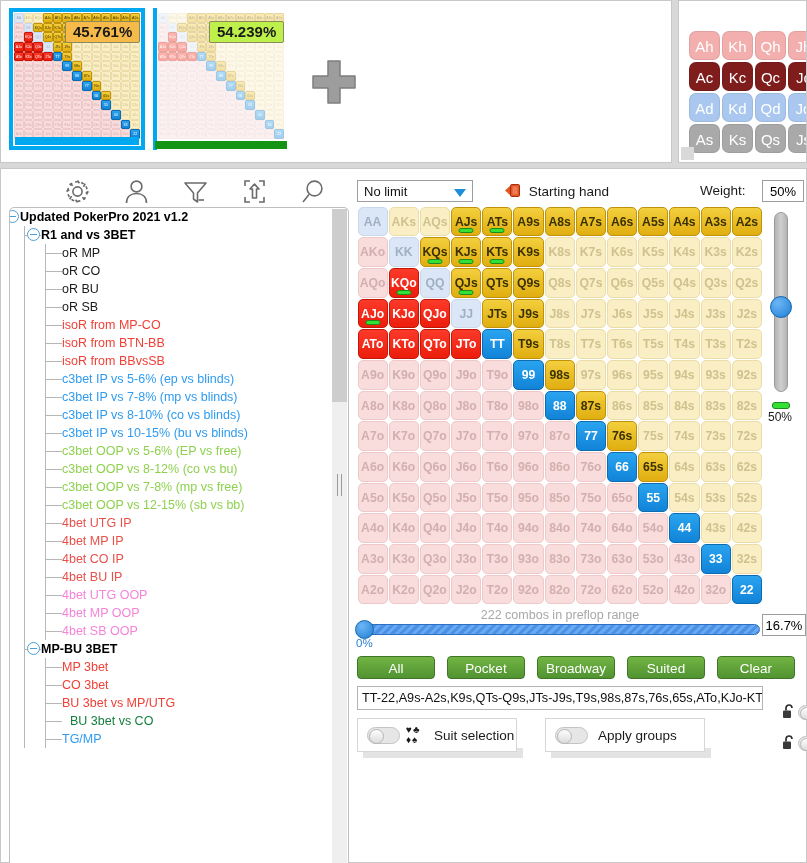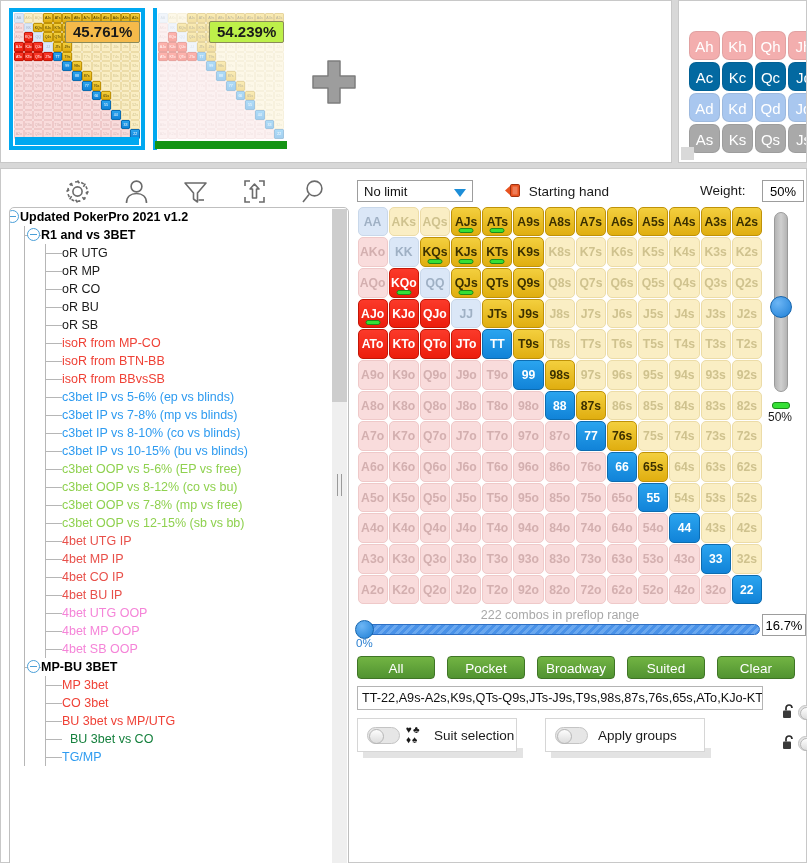--- a/index.html
+++ b/index.html
@@ -87,21 +87,21 @@
   .card-btn {
     border-radius: 7px;
     text-align: center;
     line-height: 29px;
     font-size: 15px;
     color: #ffffff;
     font-weight: normal;
     border: 1px solid rgba(0,0,0,0.07);
   }
   .card-h { background: #f3aeae; }
-  .card-c { background: #0369a1; }
+  .card-c { background: #7f1d1d; }
   .card-d { background: #a9c7ef; }
   .card-s { background: #a9a9a9; }
   #card-scrollcorner {
     position: absolute; left: 2px; bottom: 2px;
     width: 13px; height: 13px; background: #d9d9d9;
   }
 
   
   #main-panel {
     position: absolute; left: 0; top: 168px;
@@ -797,26 +797,20 @@
         <div class="tree-row">
           <div class="tree-line-v" style="left: 14px; top: 0px; height: 18px;"></div>
           <div class="tree-line-h" style="left: 14px; width: 17px;"></div>
           <div class="tree-toggle" style="left: 17px;"></div>
           <span class="tree-label bold" style="position: absolute; left: 31px; color: rgb(0, 0, 0);">R1 and vs 3BET</span>
         </div>
         <div class="tree-row">
           <div class="tree-line-v" style="left: 14px; top: 0px; height: 18px;"></div>
           <div class="tree-line-v" style="left: 35px; top: 0px; height: 18px;"></div>
           <div class="tree-line-h" style="left: 35px; width: 17px;"></div>
-          <span class="tree-label" style="position: absolute; left: 52px; color: rgb(26, 26, 26);">oR UTG</span>
-        </div>
-        <div class="tree-row">
-          <div class="tree-line-v" style="left: 14px; top: 0px; height: 18px;"></div>
-          <div class="tree-line-v" style="left: 35px; top: 0px; height: 18px;"></div>
-          <div class="tree-line-h" style="left: 35px; width: 17px;"></div>
           <span class="tree-label" style="position: absolute; left: 52px; color: rgb(26, 26, 26);">oR MP</span>
         </div>
         <div class="tree-row">
           <div class="tree-line-v" style="left: 14px; top: 0px; height: 18px;"></div>
           <div class="tree-line-v" style="left: 35px; top: 0px; height: 18px;"></div>
           <div class="tree-line-h" style="left: 35px; width: 17px;"></div>
           <span class="tree-label" style="position: absolute; left: 52px; color: rgb(26, 26, 26);">oR CO</span>
         </div>
         <div class="tree-row">
           <div class="tree-line-v" style="left: 14px; top: 0px; height: 18px;"></div>

